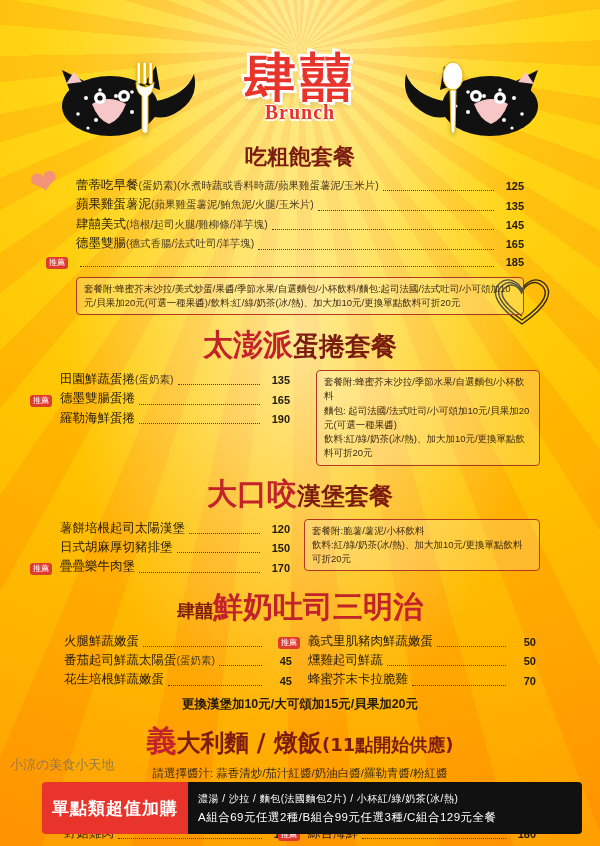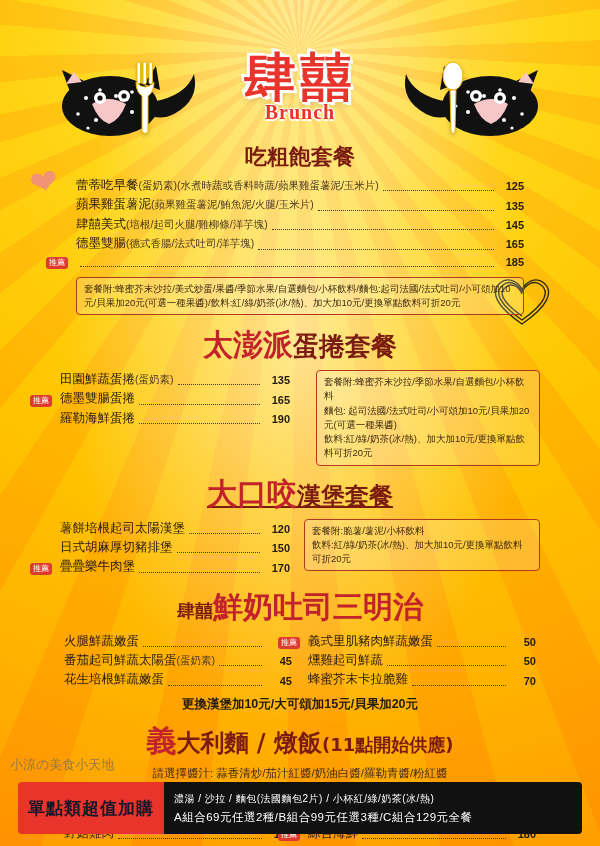--- a/index.html
+++ b/index.html
@@ -69,21 +69,21 @@
   }
   .sec-title{
     text-align:center;
     font-family:"DejaVu Sans", sans-serif;
     font-weight:bold;
     color:#8a1a10;
     margin:0 0 4px 0;
   }
   .sec-title.t1{font-size:22px;color:#7a1c10;}
   .sec-title.t2{font-size:26px;color:#7a1c10;}
-  .sec-title.t3{font-size:24px;color:#7a1c10;text-decoration:underline;}
+  .sec-title.t3{font-size:24px;color:#7a1c10;}
   .sec-title.t4{font-size:24px;color:#7a1c10;text-align:center;}
   .sec-title.t5{font-size:24px;color:#7a1c10;}
   .sec-title .big{font-size:30px;color:#c2232a;}
   .sec-title .small{font-size:18px;}
 
   .rows{margin:0 auto;}
   .row{
     display:flex;align-items:flex-end;
     font-size:12.5px;color:#231a0e;
     line-height:1.55;
@@ -126,24 +126,25 @@
   }
   .scribble{
     position:absolute;right:22px;top:258px;width:72px;height:60px;opacity:.9;
   }
   .footer{
     position:absolute;left:18px;right:18px;bottom:12px;
     height:52px;
     display:flex;align-items:stretch;
   }
   .foot-left{
-    background:#e8342b;color:#0f172a;border-radius:4px 0 0 4px;
+    background:#e8342b;color:#ffffff;border-radius:4px 0 0 4px;
     display:flex;align-items:center;justify-content:center;
     padding:4px 10px;font-size:17px;font-weight:bold;letter-spacing:1px;
     white-space:nowrap;
+    margin-left:24px;
   }
   .foot-right{
     flex:1;background:#111;color:#fff;border-radius:0 4px 4px 0;
     display:flex;flex-direction:column;justify-content:center;
     padding:3px 10px;
   }
   .foot-right .l1{font-size:10px;letter-spacing:.5px;}
   .foot-right .l2{font-size:11.5px;letter-spacing:.5px;margin-top:4px;}
   .watermark{
     position:absolute;left:10px;bottom:72px;

